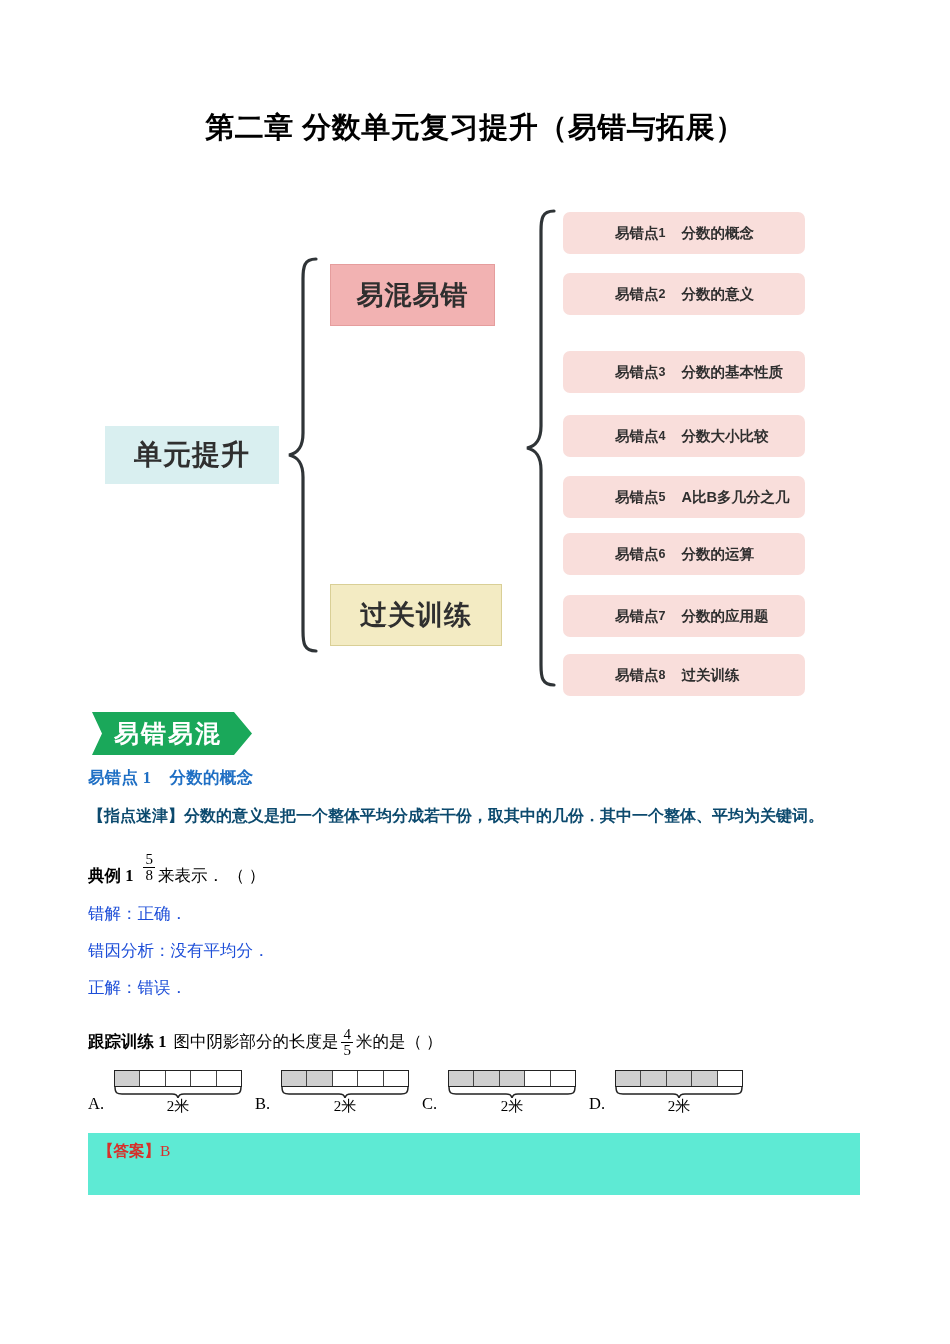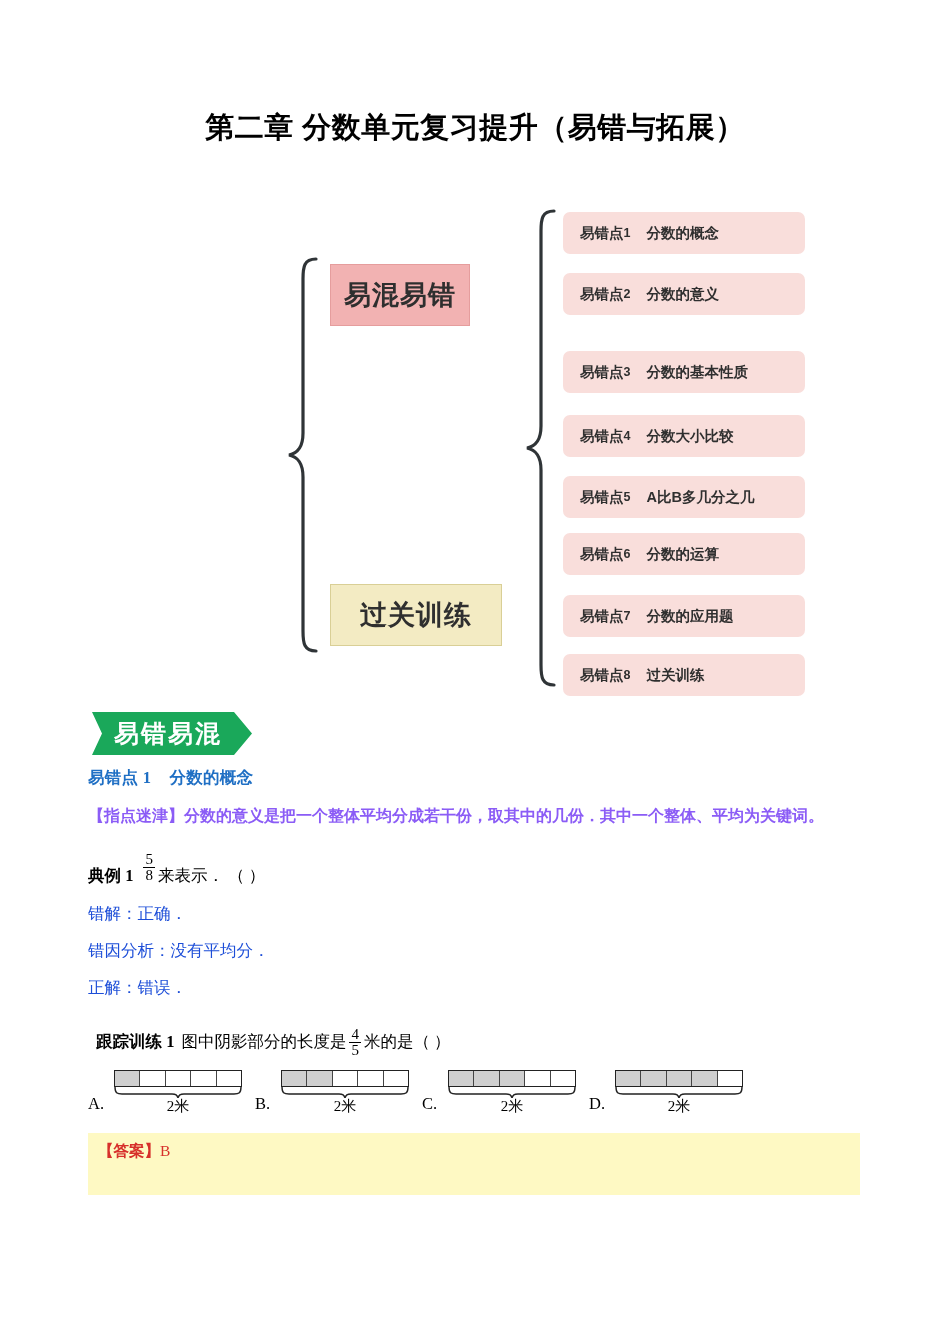--- a/index.html
+++ b/index.html
@@ -42,21 +42,21 @@
 
   .node-root {
     left: 105px; top: 231px;
     width: 174px; height: 58px;
     background: #d9eff0;
     font-size: 28px;
     letter-spacing: 1px;
   }
   .node-branch1 {
     left: 330px; top: 69px;
-    width: 140px; height: 62px;
+    width: 165px; height: 62px;
     background: #f2b2b2;
     border: 1px solid #e59d9d;
     font-size: 27px;
     letter-spacing: 1px;
   }
   .node-branch2 {
     left: 330px; top: 389px;
     width: 172px; height: 62px;
     background: #f3ebc3;
     border: 1px solid #d9cf96;
@@ -78,21 +78,21 @@
     background: #f9dedb;
     border-radius: 7px;
     display: flex;
     align-items: center;
     font-family: "Liberation Sans", "DejaVu Sans", sans-serif;
     font-size: 14.5px;
     font-weight: 700;
     color: #2f2f2f;
     white-space: nowrap;
   }
-  .chip .chip-key { padding-left: 17px; }
+  .chip .chip-key { padding-left: 32px; margin-left: 20px; }
   .chip .chip-num { font-size: 12.5px; }
   .chip .chip-val { padding-left: 16px; }
 
   
   .banner-wrap { position: absolute; left: 92px; top: 712px; }
   .banner {
     position: relative;
     display: inline-flex;
     align-items: center;
     justify-content: center;
@@ -116,21 +116,21 @@
     color: #1f6fc4;
     font-family: "Liberation Serif", "DejaVu Serif", serif;
     font-size: 16.5px;
     font-weight: 700;
     letter-spacing: 0.3px;
   }
   .h-point .gap { display: inline-block; width: 18px; }
 
   .tip {
     top: 806px;
-    color: #8b5cf6;
+    color: #0c4a6e;
     font-size: 16px;
     font-weight: 700;
   }
 
   .example {
     top: 860px;
     font-size: 16.5px;
     display: flex; align-items: center;
   }
   .example b { font-weight: 700; }
@@ -138,21 +138,21 @@
   .red-line { color: #1d4ed8; font-size: 16.5px; }
   .red-1 { top: 903px; }
   .red-2 { top: 940px; }
   .red-3 { top: 977px; }
 
   .followup {
     top: 1031px;
     font-size: 16.5px;
     display: flex; align-items: baseline;
   }
-  .followup b { font-weight: 700; margin-left: 8px; }
+  .followup b { font-weight: 700; }
 
   
   .frac {
     display: inline-flex;
     flex-direction: column;
     align-items: center;
     vertical-align: middle;
     position: relative;
     top: -8px;
     margin: 0 3px;
@@ -186,40 +186,43 @@
     width: 128px;
     font-size: 15px;
     margin-top: -1px;
   }
 
   
   .answer-box {
     position: absolute;
     left: 88px; top: 1133px;
     width: 772px; height: 62px;
-    background: #fef9c3;
+    background: #5eead4;
     color: #d7302b;
   }
   .answer-line {
     position: absolute;
     left: 10px;
     font-size: 15.5px;
     white-space: nowrap;
   }
   .answer-line.l1 { top: 8px; }
   .answer-line.l2 { top: 36px; }
   .answer-line b { font-weight: 700; }
 </style>
 </head>
 <body>
 
 <div class="doc-title">第二章 分数单元复习提升（易错与拓展）</div>
 
 <div class="mindmap">
 
+  <div class="node node-root">
+    <span>单元提升</span>
+  </div>
 
   <svg class="brace brace-left" viewBox="0 0 34 400" preserveAspectRatio="none">
     <path d="M30 4 C18 4 17 12 17 24 L17 178 C17 192 12 198 3 200 C12 202 17 208 17 222 L17 376 C17 388 18 396 30 396" fill="none" stroke="#2f3437" stroke-width="3.2" stroke-linecap="round"></path>
   </svg>
 
   <svg class="brace brace-right" viewBox="0 0 34 482" preserveAspectRatio="none">
     <path d="M30 4 C18 4 17 12 17 24 L17 219 C17 233 12 239 3 241 C12 243 17 249 17 263 L17 458 C17 470 18 478 30 478" fill="none" stroke="#2f3437" stroke-width="3.2" stroke-linecap="round"></path>
   </svg>
 
   <div class="node node-branch1">

